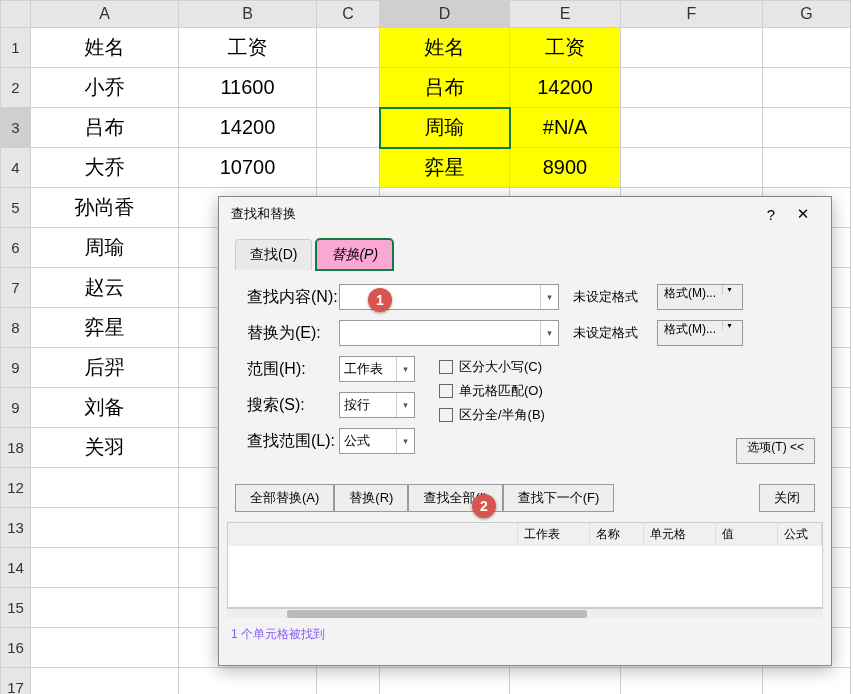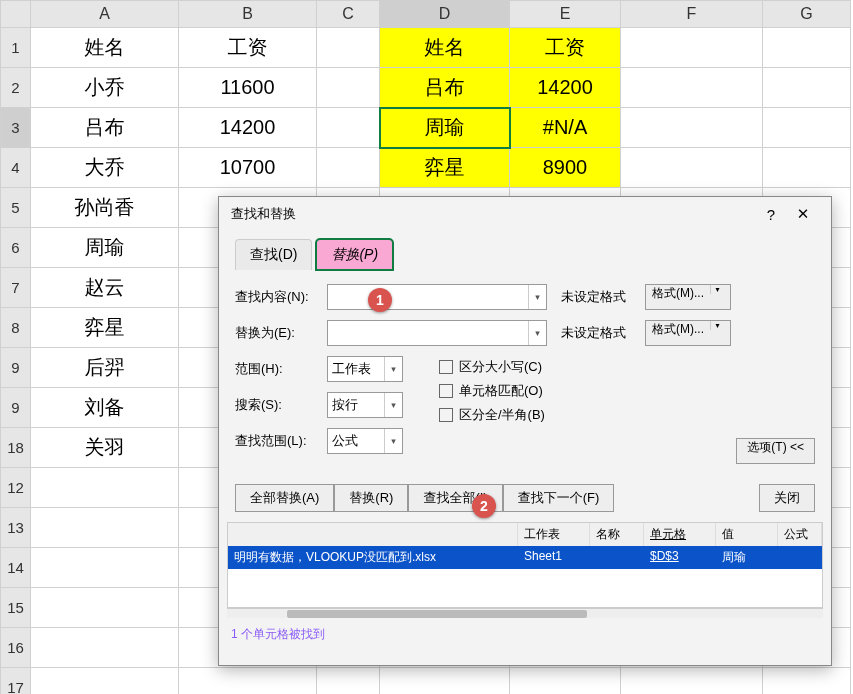--- a/index.html
+++ b/index.html
@@ -18,21 +18,21 @@
 
 .dialog { position: absolute; left: 218px; top: 196px; width: 614px; height: 470px; background: #f3f3f3; border: 1px solid #888; box-shadow: 0 4px 16px rgba(0,0,0,.3); }
 .dlgtitle { display: flex; align-items: center; padding: 8px 12px; font-size: 13px; }
 .dlgtitle .spacer { flex: 1; }
 .dlgtitle .tbtn { width: 32px; text-align: center; font-size: 15px; cursor: pointer; }
 .tabs { display: flex; padding: 8px 16px 0; gap: 4px; }
 .tab { padding: 6px 14px; background: #eaeaea; border: 1px solid #ccc; border-bottom: none; border-radius: 4px 4px 0 0; font-size: 14px; cursor: pointer; }
 .tab.active { background: #f9a8d4; font-style: italic; }
 .form { padding: 14px 16px 10px; }
 .row { display: flex; align-items: center; margin-bottom: 10px; }
-.lbl { width: 92px; font-size: 13px; }
+.lbl { width: 92px; font-size: 16px; margin-left: 12px; }
 .cmb { height: 26px; border: 1px solid #999; background: #fff; display: flex; align-items: center; padding: 0 4px; position: relative; }
 .cmb.wide { width: 220px; }
 .cmb.narrow { width: 76px; }
 .drop { position: absolute; right: 0; top: 0; width: 18px; height: 100%; border-left: 1px solid #ccc; display: flex; align-items: center; justify-content: center; font-size: 9px; color: #555; }
 .fmtlabel { margin-left: 14px; width: 84px; font-size: 13px; }
 .fmtbtn { height: 26px; border: 1px solid #999; background: #eee; padding: 0 6px; display: flex; align-items: flex-start; font-size: 12px; cursor: pointer; }
 .fmtdrop { width: 14px; border-left: 1px solid #ccc; margin-left: 6px; text-align: center; font-size: 8px; }
 .chk { display: flex; align-items: center; font-size: 13px; margin-bottom: 6px; }
 .chkbox { width: 14px; height: 14px; border: 1px solid #666; margin-right: 6px; }
 .opts { display: flex; }
@@ -40,21 +40,21 @@
 .optsR { padding-top: 2px; }
 .optbtn { margin-left: auto; height: 26px; border: 1px solid #999; background: #eee; padding: 0 10px; font-size: 12px; cursor: pointer; }
 .btns { display: flex; padding: 10px 16px; }
 .btn { height: 28px; border: 1px solid #999; background: #eee; padding: 0 14px; font-size: 13px; cursor: pointer; display: flex; align-items: center; }
 .btns .spacer { flex: 1; }
 .results { margin: 0 8px; border: 1px solid #ccc; background: #fff; height: 86px; overflow: hidden; }
 .reshdr { display: flex; background: #f0f0f0; font-size: 12px; }
 .reshdr div { padding: 3px 6px; border-right: 1px solid #ddd; }
 .resrow { display: flex; background: #0a53c8; color: #fff; font-size: 12px; }
 .resrow div { padding: 3px 6px; }
-.rW { width: 290px; } .rS { width: 72px; } .rN { width: 54px; } .rC { width: 72px; text-decoration: underline; } .rV { width: 62px; } .rF { width: 44px; }
+.rW { width: 290px; } .rS { width: 72px; } .rN { width: 54px; } .rC { width: 72px; } .rV { width: 62px; } .rF { width: 44px; }
 .status { padding: 8px 12px; font-size: 12px; color: #8b5cf6; }
 .scroll { height: 10px; background: #eee; border-top: 1px solid #ccc; margin: 0 8px; position: relative; }
 .thumb { position: absolute; left: 60px; width: 300px; height: 8px; top: 1px; background: #bbb; border-radius: 2px; }
 .annot { position: absolute; width: 24px; height: 24px; background: #d9534f; border-radius: 50%; color: #fff; font-weight: bold; display: flex; align-items: center; justify-content: center; font-size: 14px; box-shadow: 0 1px 3px rgba(0,0,0,.4); }
 </style>
 </head>
 <body>
 
 <table class="sheet">
 <tbody>
@@ -328,28 +328,20 @@
   </div>
   <div class="results">
     <div class="reshdr">
       <div class="rW"></div>
       <div class="rS">工作表</div>
       <div class="rN">名称</div>
       <div class="rC">单元格</div>
       <div class="rV">值</div>
       <div class="rF">公式</div>
     </div>
-    <div class="resrow">
-      <div class="rW">明明有数据，VLOOKUP没匹配到.xlsx</div>
-      <div class="rS">Sheet1</div>
-      <div class="rN"></div>
-      <div class="rC">$D$3</div>
-      <div class="rV">周瑜</div>
-      <div class="rF"></div>
-    </div>
   </div>
   <div class="scroll">
       <div class="thumb"></div>
     </div>
   <div class="status">1 个单元格被找到</div>
 </div>
 
 <div class="annot" style="left:368px;top:288px">1</div>
 <div class="annot" style="left:472px;top:494px">2</div>
 

